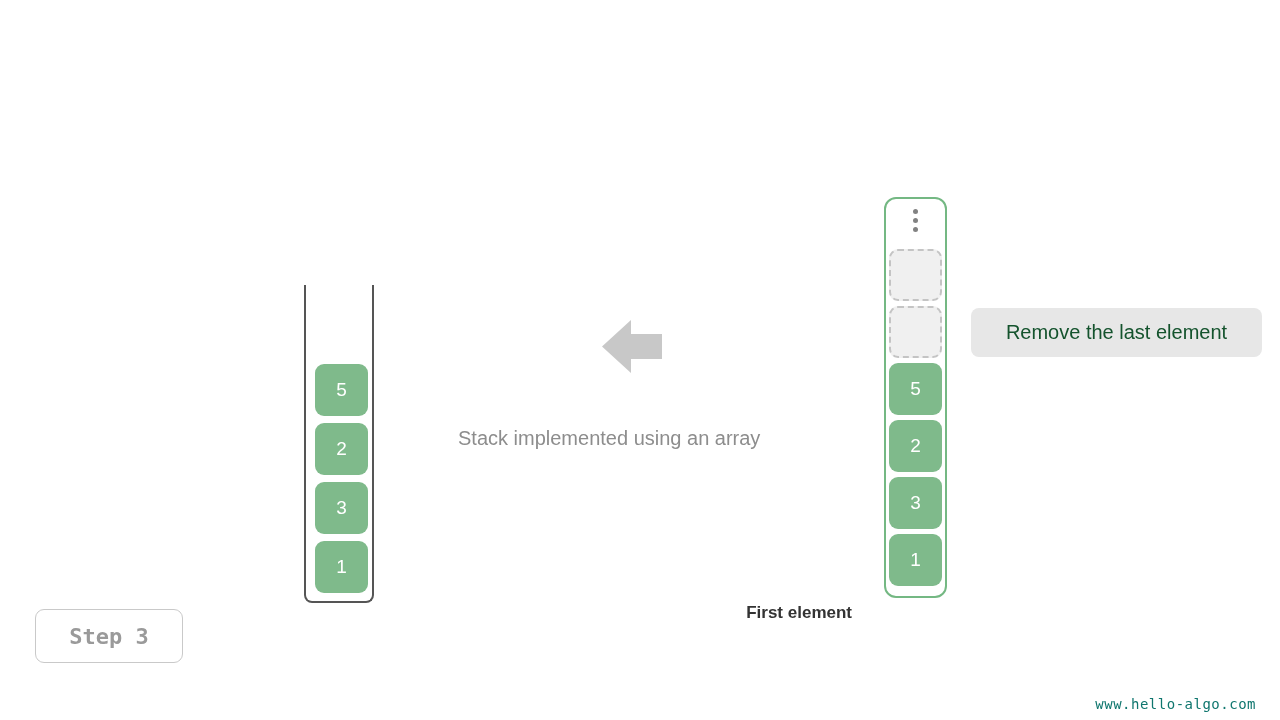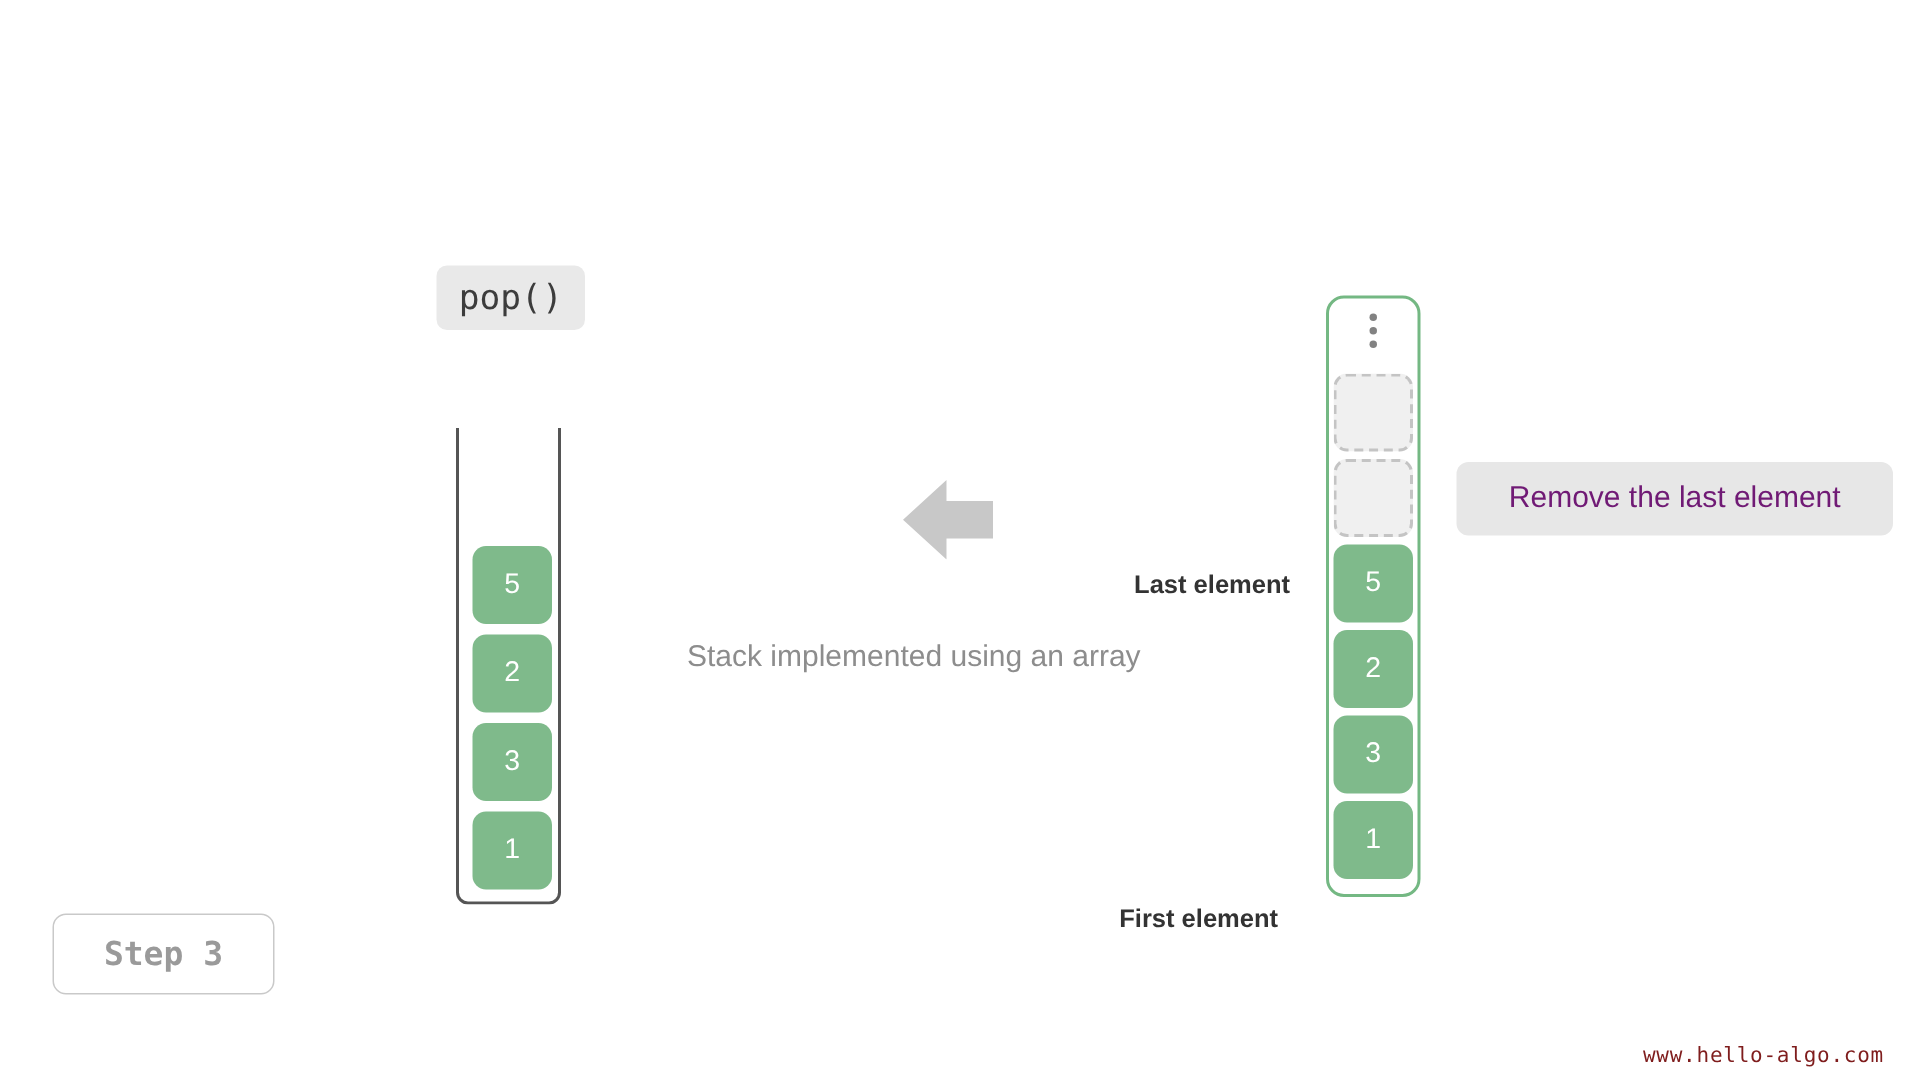--- a/index.html
+++ b/index.html
@@ -153,21 +153,21 @@
     left: 971px;
     top: 308px;
     width: 291px;
     height: 49px;
     background: #e7e7e7;
     border-radius: 8px;
     display: flex;
     align-items: center;
     justify-content: center;
     font-size: 20px;
-    color: #701a75;
+    color: #14532d;
     white-space: nowrap;
   }
 
   
   .step-badge {
     position: absolute;
     left: 35px;
     top: 609px;
     width: 146px;
     height: 52px;
@@ -183,49 +183,47 @@
     color: #9a9a9a;
   }
 
   
   .watermark {
     position: absolute;
     right: 24px;
     bottom: 8px;
     font-family: "DejaVu Sans Mono", "Liberation Mono", monospace;
     font-size: 14px;
-    color: #7f1d1d;
+    color: #0f766e;
     letter-spacing: 0.5px;
   }
 </style>
 </head>
 <body>
 
 <div id="canvas">
 
-  <div class="op-badge">pop()</div>
 
   <div class="stack-left">
     <div class="stack-left-cells">
       <div class="cell filled">5</div>
       <div class="cell filled">2</div>
       <div class="cell filled">3</div>
       <div class="cell filled">1</div>
     </div>
   </div>
 
   <div class="arrow-left">
     <svg width="60" height="53" viewBox="0 0 60 53" xmlns="http://www.w3.org/2000/svg">
       <polygon points="0,26.5 29,0 29,14 60,14 60,39 29,39 29,53" fill="#c8c8c8"></polygon>
     </svg>
   </div>
 
   <div class="caption">Stack implemented using an array</div>
 
-  <div class="side-label label-last">Last element</div>
   <div class="side-label label-first">First element</div>
 
   <div class="stack-right">
     <div class="ellipsis-dots">
       <span></span>
       <span></span>
       <span></span>
     </div>
     <div class="stack-right-slots">
       <div class="cell empty"></div>

